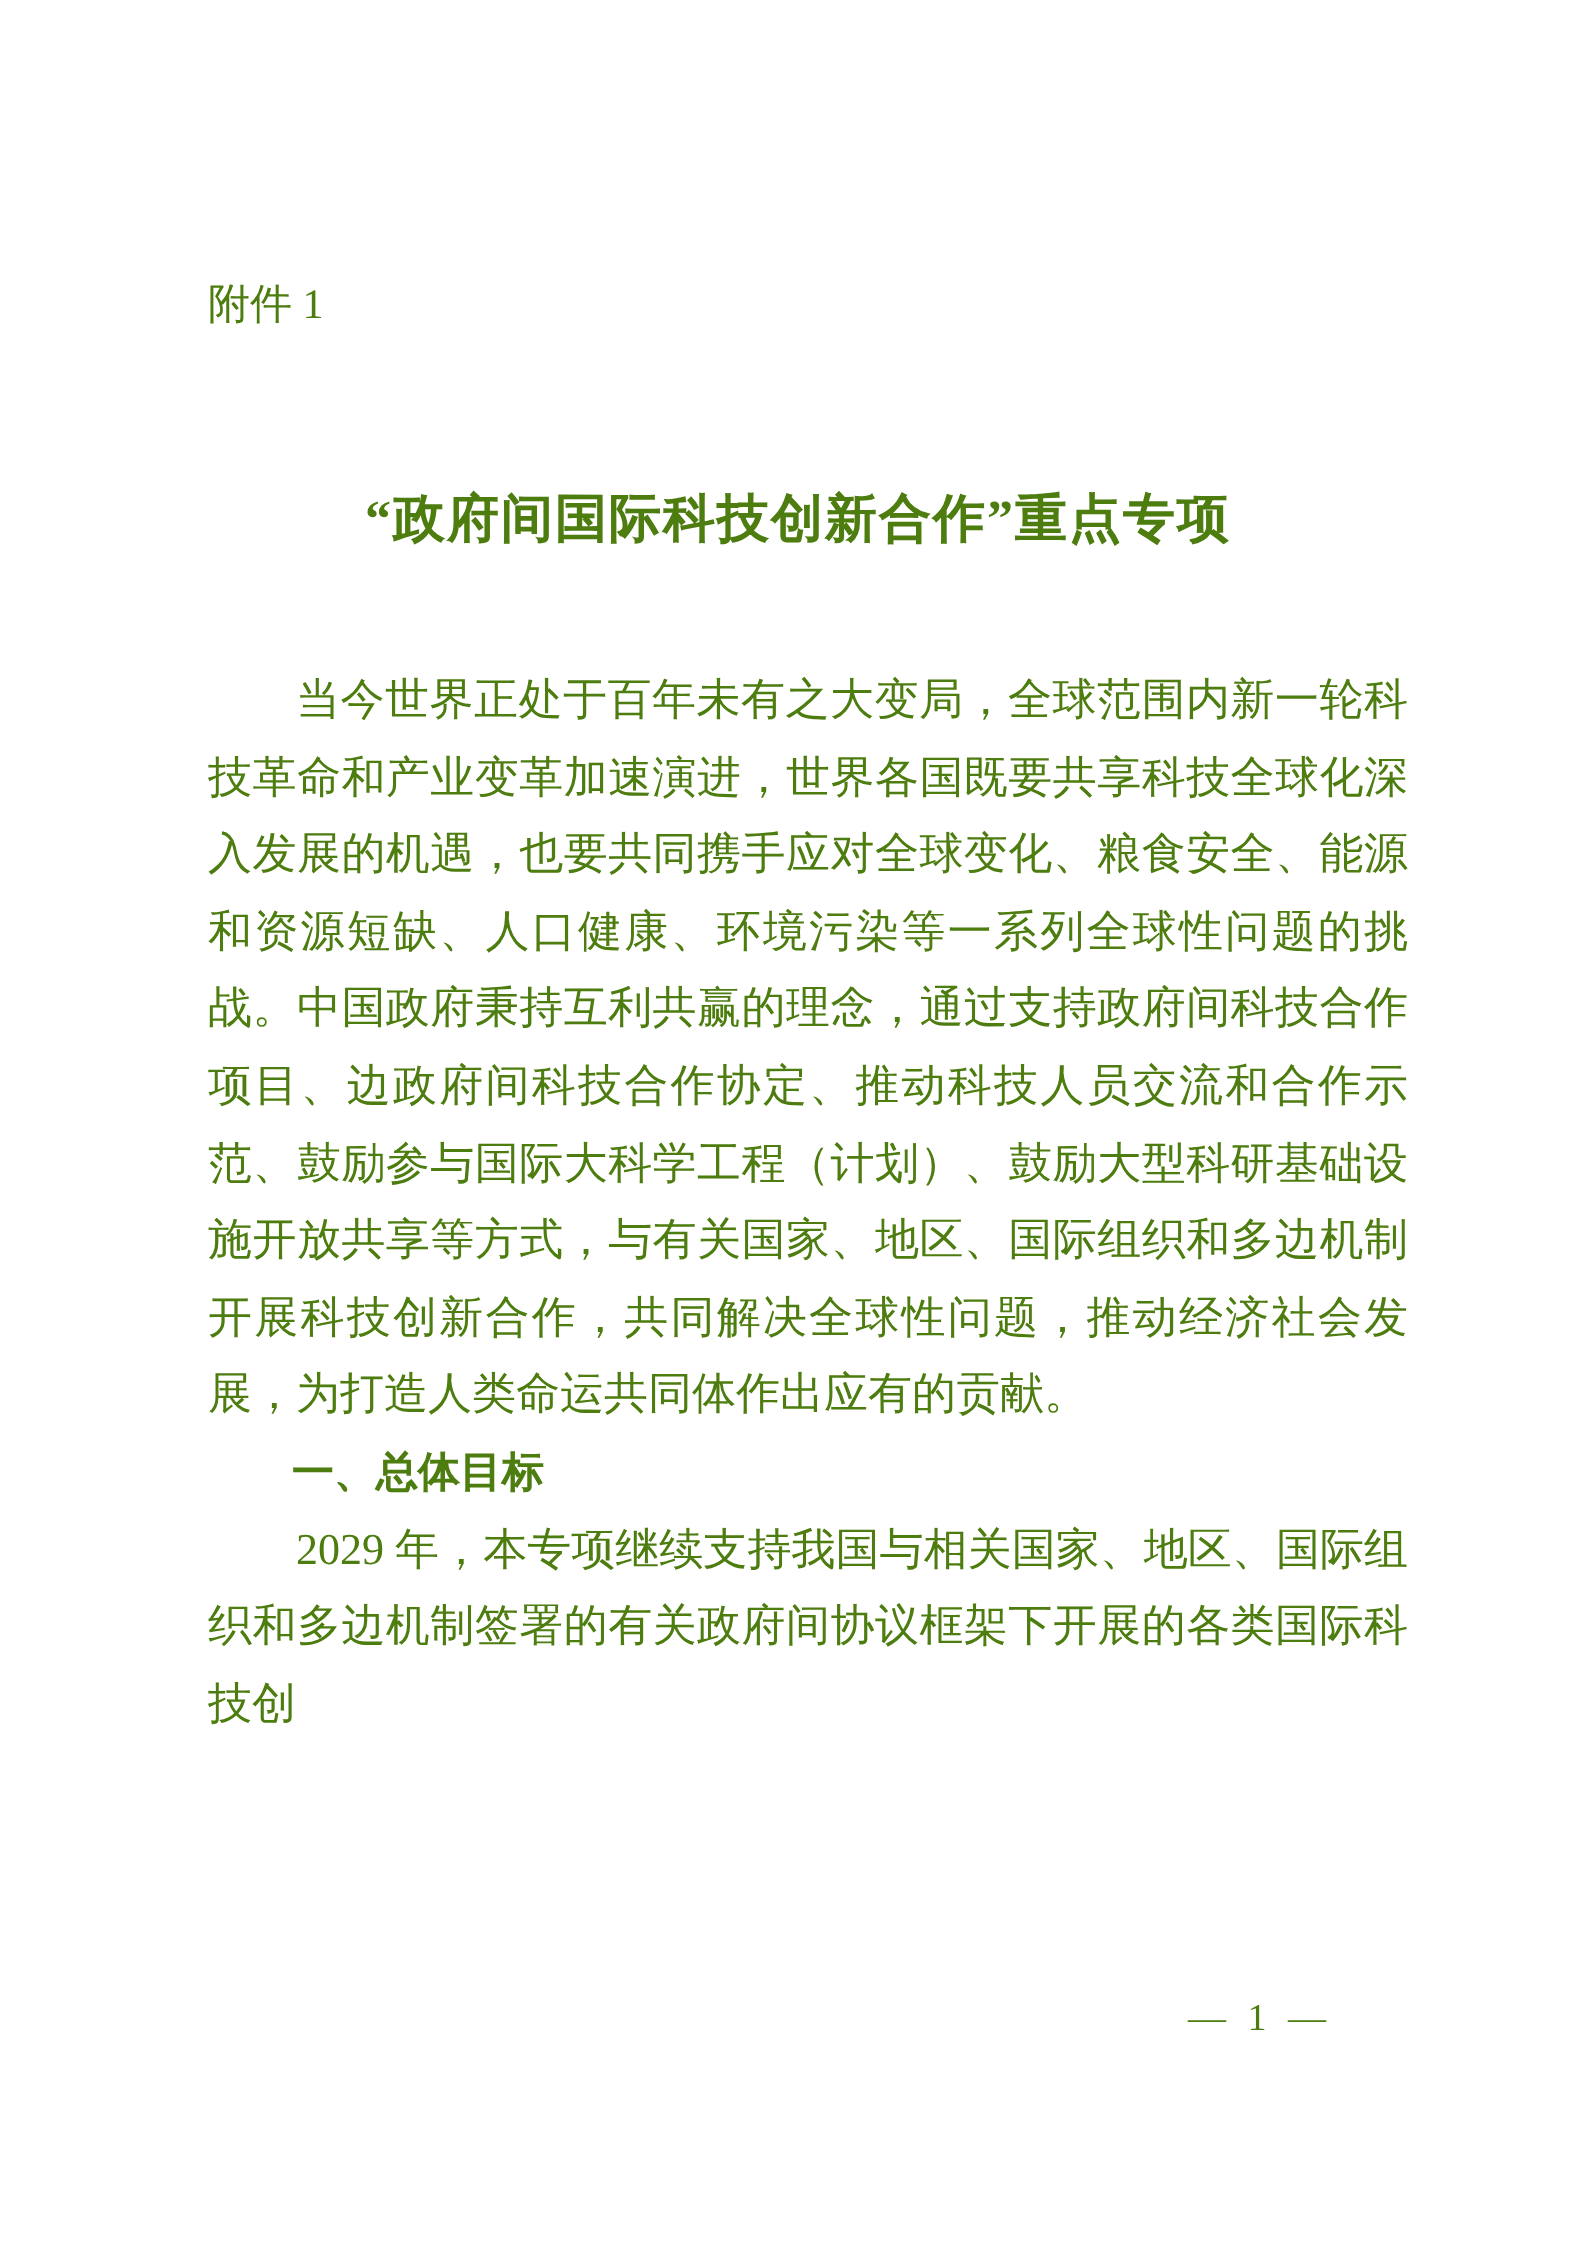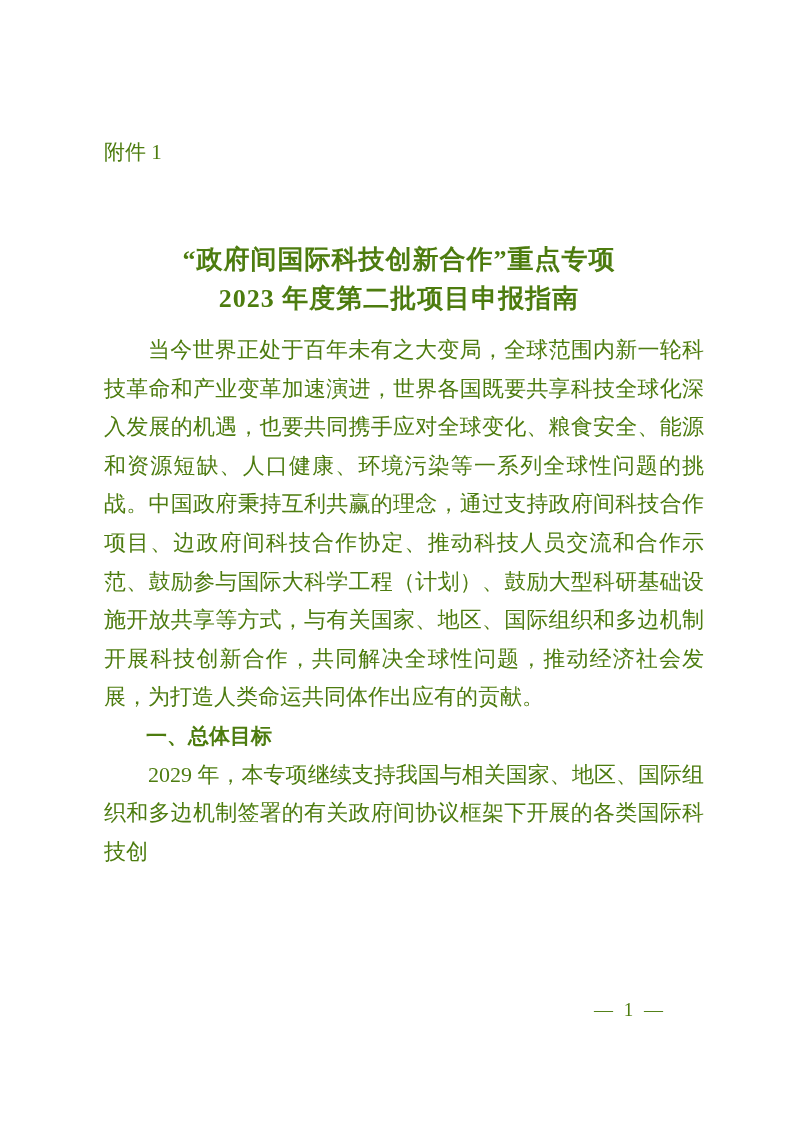--- a/index.html
+++ b/index.html
@@ -72,21 +72,20 @@
 </style>
 </head>
 <body>
 
 <div class="page">
 
   <div class="attachment-label">附件 1</div>
 
   <div class="doc-title">
     <div>“政府间国际科技创新合作”重点专项</div>
-    <div>2023 年度第二批项目申报指南</div>
   </div>
 
   <div class="content">
     <p>当今世界正处于百年未有之大变局，全球范围内新一轮科技革命和产业变革加速演进，世界各国既要共享科技全球化深入发展的机遇，也要共同携手应对全球变化、粮食安全、能源和资源短缺、人口健康、环境污染等一系列全球性问题的挑战。中国政府秉持互利共赢的理念，通过支持政府间科技合作项目、边政府间科技合作协定、推动科技人员交流和合作示范、鼓励参与国际大科学工程（计划）、鼓励大型科研基础设施开放共享等方式，与有关国家、地区、国际组织和多边机制开展科技创新合作，共同解决全球性问题，推动经济社会发展，为打造人类命运共同体作出应有的贡献。</p>
     <p class="section-heading">一、总体目标</p>
     <p>2029 年，本专项继续支持我国与相关国家、地区、国际组织和多边机制签署的有关政府间协议框架下开展的各类国际科技创</p>
   </div>
 
   <div class="page-footer">— 1 —</div>
 

